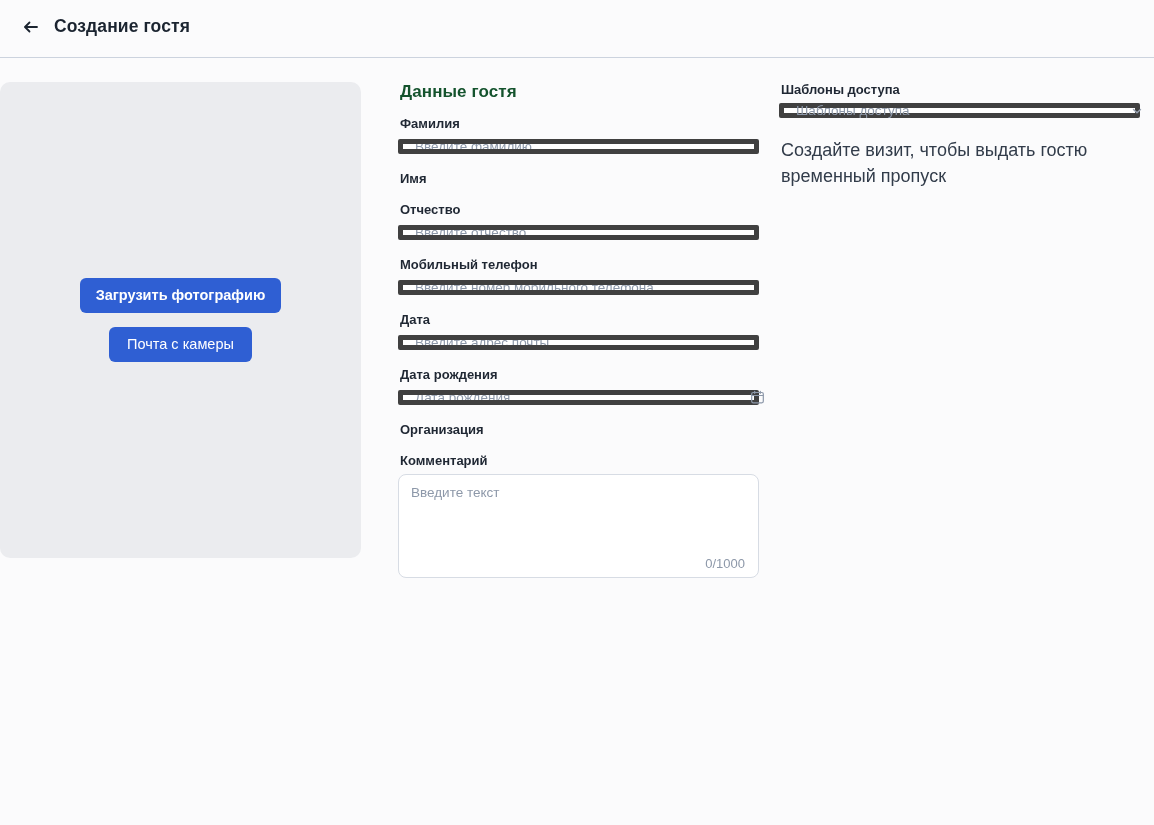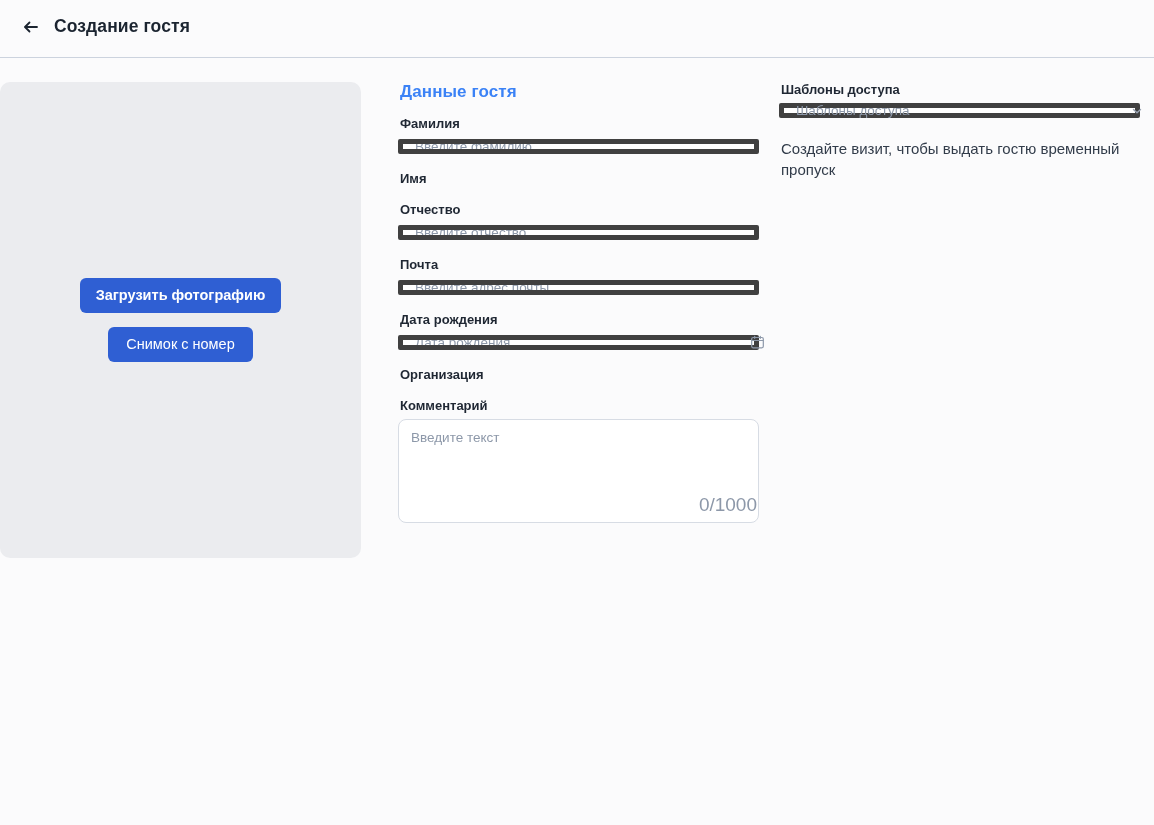--- a/index.html
+++ b/index.html
@@ -80,21 +80,21 @@
     cursor: pointer;
     line-height: 1.2;
     white-space: nowrap;
   }
   .btn-primary.secondary { font-weight: normal; padding: 9px 18px; }
 
   
   .section-title {
     font-size: 17px;
     font-weight: bold;
-    color: #3b82f6;
+    color: #14532d;
     margin: 0 0 14px 2px;
     letter-spacing: 0.1px;
   }
   .field { margin-bottom: 16px; }
   .field-label {
     display: block;
     font-size: 13px;
     font-weight: bold;
     color: #1f2733;
     margin: 0 0 6px 2px;
@@ -149,30 +149,30 @@
     font-size: 13.5px;
     color: #1f2733;
     padding: 10px 12px 30px 12px;
     resize: none;
     outline: none;
     display: block;
   }
   .textarea-input::placeholder { color: #8d98a9; }
   .char-counter {
     position: absolute;
-    right: 2px;
+    right: 14px;
     bottom: 7px;
-    font-size: 19px;
+    font-size: 13px;
     color: #8d98a9;
     pointer-events: none;
   }
 
   
   .hint-text {
-    font-size: 15px;
+    font-size: 18px;
     color: #323c4a;
     line-height: 1.42;
     margin: 20px 0 0 2px;
     width: 345px;
   }
 </style>
 </head>
 <body>
 
 <div class="app-header">
@@ -185,21 +185,21 @@
     </span>
   </button>
   <span class="page-title">Создание гостя</span>
 </div>
 
 <div class="page-body">
 
   <div class="col-photo">
     <div class="photo-panel">
       <button class="btn-primary">Загрузить фотографию</button>
-      <button class="btn-primary secondary">Снимок с номер</button>
+      <button class="btn-primary secondary">Почта с камеры</button>
     </div>
   </div>
 
   <div class="col-guest">
     <h2 class="section-title">Данные гостя</h2>
 
     <div class="field">
       <label class="field-label">Фамилия</label>
       <div class="control-wrap">
         <input class="text-input" type="text" placeholder="Введите фамилию" value="" style="">
@@ -210,23 +210,29 @@
       <label class="field-label">Имя</label>
     </div>
 
     <div class="field">
       <label class="field-label">Отчество</label>
       <div class="control-wrap">
         <input class="text-input" type="text" placeholder="Введите отчество" style="">
       </div>
     </div>
 
-
-    <div class="field">
-      <label class="field-label">Почта</label>
+    <div class="field">
+      <label class="field-label">Мобильный телефон</label>
+      <div class="control-wrap">
+        <input class="text-input" type="text" placeholder="Введите номер мобильного телефона" style="">
+      </div>
+    </div>
+
+    <div class="field">
+      <label class="field-label">Дата</label>
       <div class="control-wrap">
         <input class="text-input" type="text" placeholder="Введите адрес почты" style="">
       </div>
     </div>
 
     <div class="field">
       <label class="field-label">Дата рождения</label>
       <div class="control-wrap">
         <input class="text-input has-icon" type="text" placeholder="Дата рождения" style="">
         <span class="field-icon clickable">

